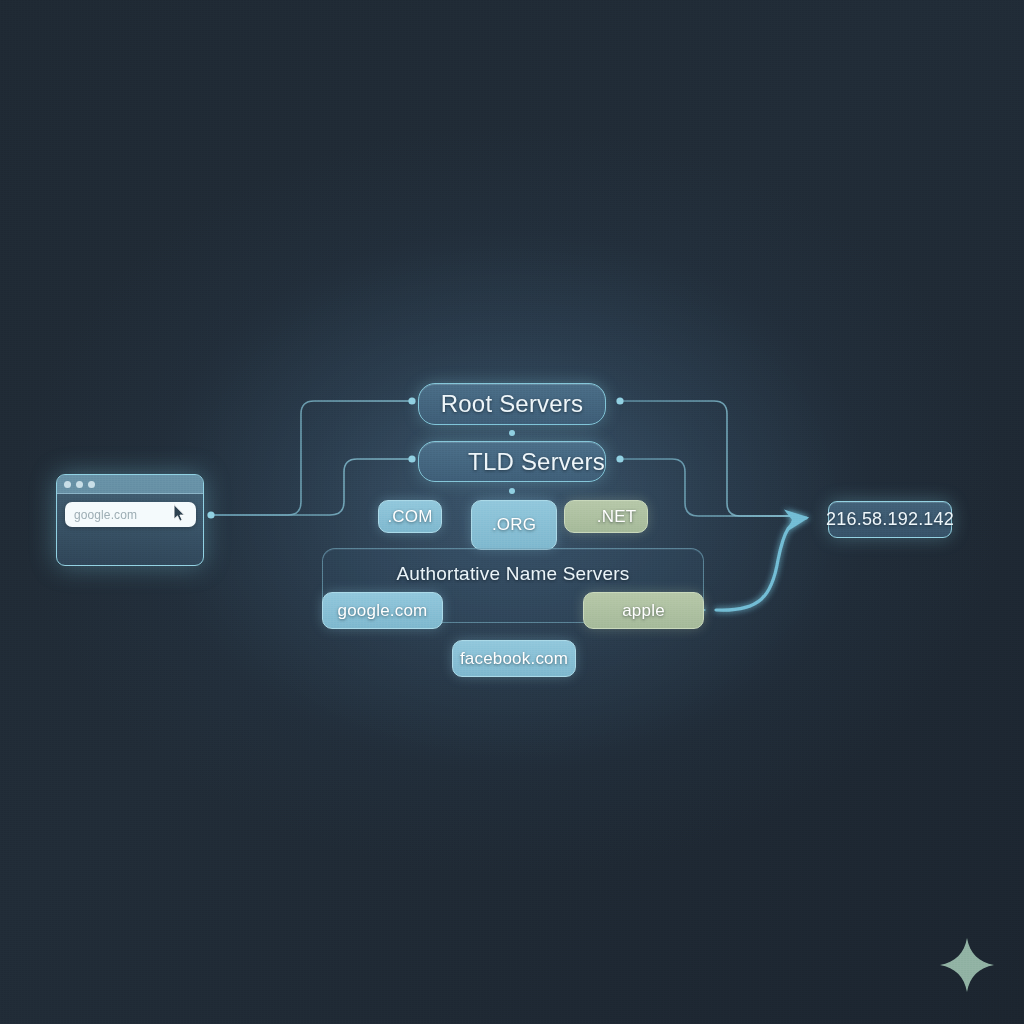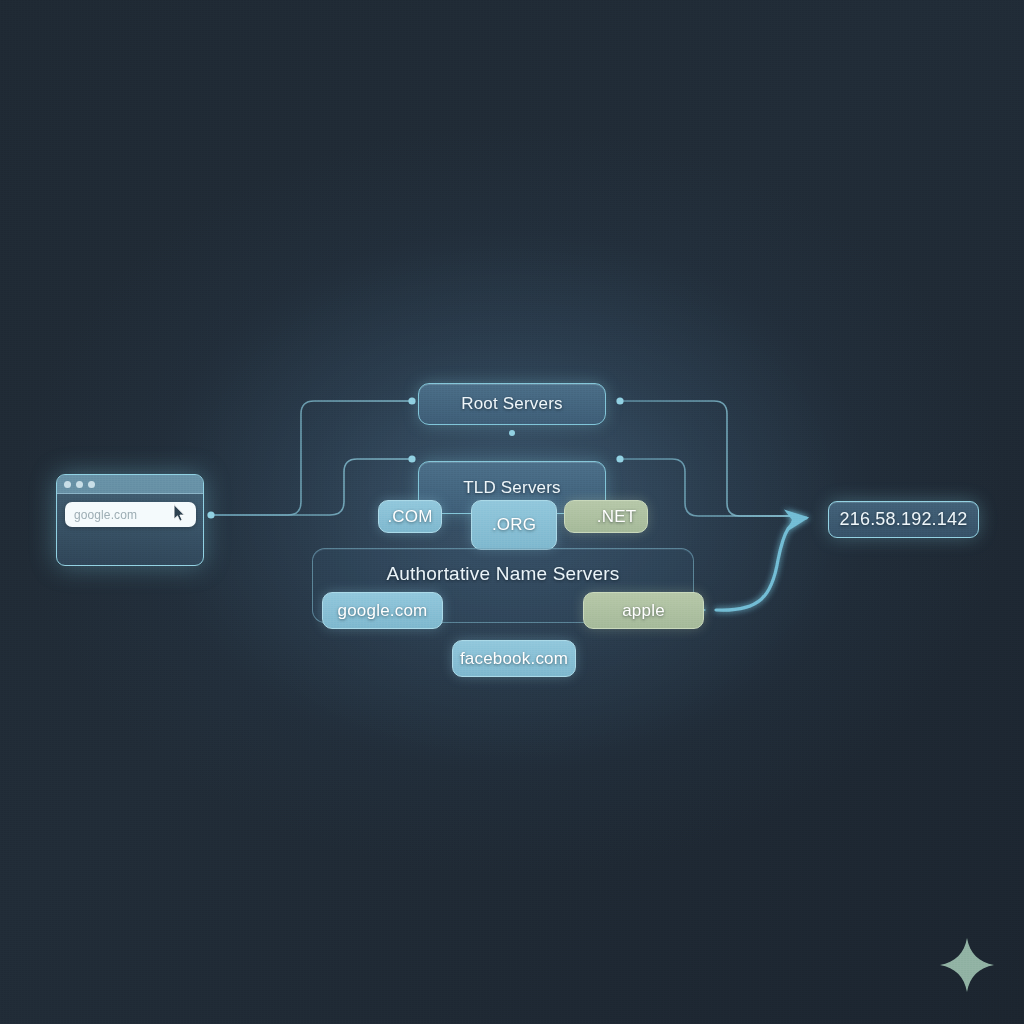--- a/index.html
+++ b/index.html
@@ -67,22 +67,22 @@
     white-space: nowrap;
   }
 
   
   .server-box {
     background: linear-gradient(180deg, rgba(76,112,138,0.88) 0%, rgba(62,94,119,0.88) 100%);
     border: 1.5px solid #7fc4d8;
     box-shadow:
       0 0 16px rgba(126,196,216,0.30),
       inset 0 1px 0 rgba(190,228,240,0.22);
-    font-size: 17px;
-    border-radius: 11px;
+    font-size: 24px;
+    border-radius: 17px;
   }
 
   
   .chip {
     background: linear-gradient(180deg, #8fc6db 0%, #7bb6cd 100%);
     border: 1.5px solid #a9d9e8;
     box-shadow: 0 0 12px rgba(140,200,222,0.30);
     font-size: 17px;
     border-radius: 10px;
     color: #ffffff;
@@ -256,49 +256,49 @@
     </div>
     <svg id="cursor" viewBox="0 0 13 18">
       <path d="M1,0.6 L1,15.2 L4.5,11.9 L6.9,17.2 L9.2,16.1 L6.9,11.1 L11.4,11.1 Z" fill="#2b3f4e" stroke="#ffffff" stroke-width="0.9" stroke-linejoin="round"></path>
     </svg>
   </div>
 
   <div class="node server-box" style="left:418px; top:383px; width:188px; height:42px;">
     <span>Root Servers</span>
   </div>
 
-  <div class="node server-box" style="left:418px; top:461px; width:188px; height:53px;">
+  <div class="node server-box" style="left:418px; top:441px; width:188px; height:41px;justify-content:flex-end;">
     <span>TLD Servers</span>
   </div>
 
   <div class="node chip" style="left:378px; top:500px; width:64px; height:33px;">
     <span>.COM</span>
   </div>
   <div class="node chip" style="left:471px; top:500px; width:86px; height:50px;">
     <span>.ORG</span>
   </div>
   <div class="node chip sage" style="left:564px; top:500px; width:84px; height:33px;padding-left:21px;">
     <span>.NET</span>
   </div>
 
-  <div class="group-box" style="left:312px; top:548px; width:382px; height:75px;">
+  <div class="group-box" style="left:322px; top:548px; width:382px; height:75px;">
     <div class="group-title">Authortative Name Servers</div>
   </div>
 
   <div class="node chip" style="left:322px; top:592px; width:121px; height:37px;">
     <span>google.com</span>
   </div>
   <div class="node chip" style="left:452px; top:592px; width:124px; height:37px;margin-top:48px;">
     <span>facebook.com</span>
   </div>
   <div class="node chip sage" style="left:583px; top:592px; width:121px; height:37px;justify-content:center;">
     <span>apple</span>
   </div>
 
-  <div class="node" style="left:828px; top:501px; width:151px; height:37px;
+  <div class="node" style="left:828px; top:501px; width:124px; height:37px;
               background:linear-gradient(180deg, rgba(72,106,131,0.82) 0%, rgba(58,88,112,0.82) 100%);
               border:1.5px solid #8fd0e2; border-radius:9px; font-size:18px;
               box-shadow:0 0 18px rgba(126,196,216,0.32), inset 0 1px 0 rgba(190,228,240,0.2);">
     <span>216.58.192.142</span>
   </div>
 
   <svg id="sparkle" viewBox="0 0 58 58">
     <path d="M29,2 C31.5,17 41,26.5 56,29 C41,31.5 31.5,41 29,56 C26.5,41 17,31.5 2,29 C17,26.5 26.5,17 29,2 Z" fill="#a8cfbb"></path>
   </svg>
 

